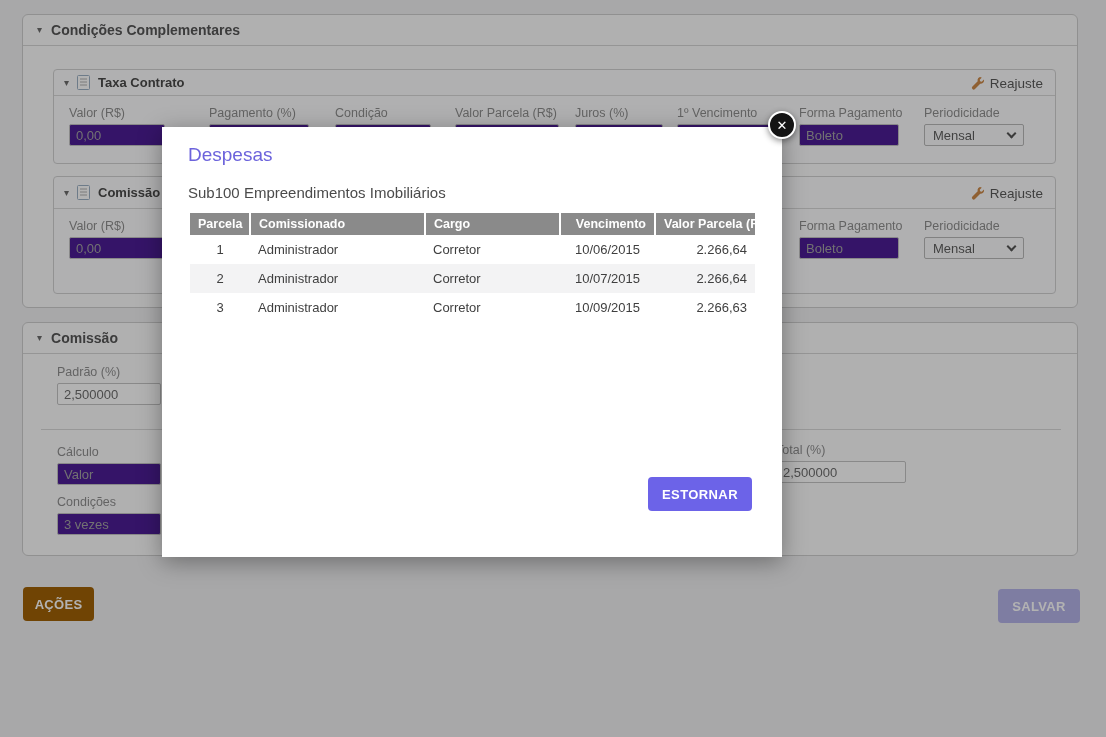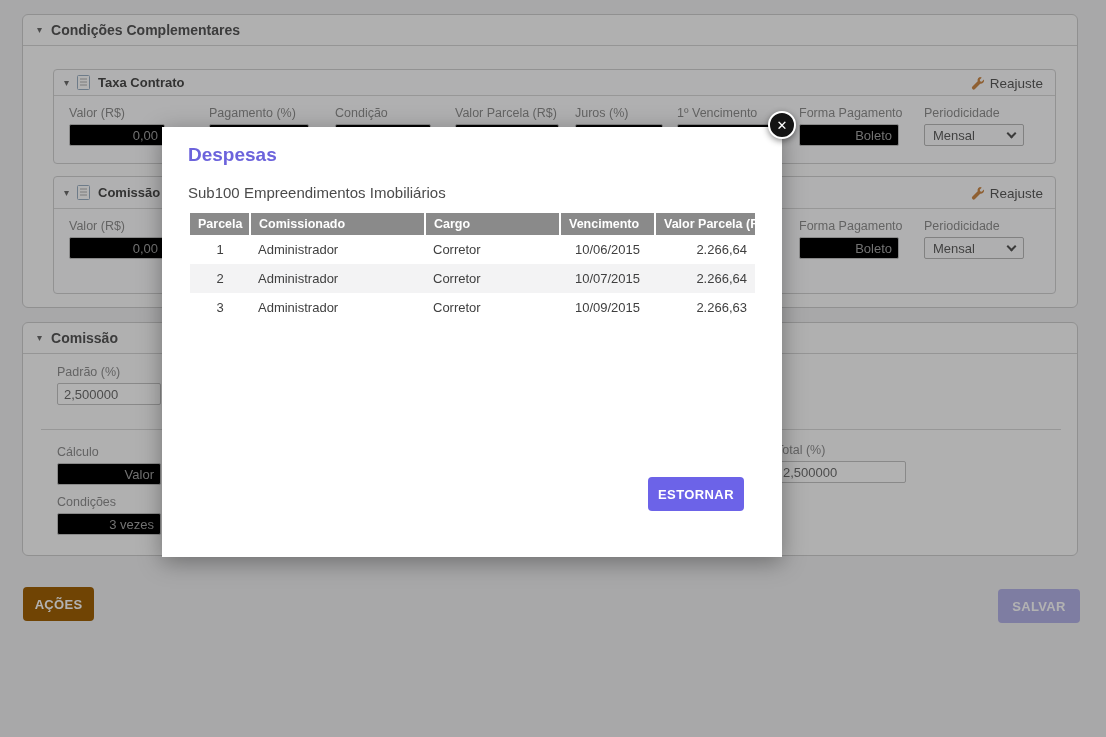--- a/index.html
+++ b/index.html
@@ -16,46 +16,46 @@
   .panel-hd { position:relative; height:26px; border-bottom:1px solid #d8d8d8; display:flex; align-items:center; padding:0 10px; gap:8px; }
   .panel-title { font-size:13px; color:#4a4a4a; font-weight:700; }
   .reajuste { position:absolute; right:12px; top:0; height:26px; display:flex; align-items:center; gap:5px; cursor:pointer; }
   .reajuste span { font-size:13.5px; color:#5a5a5a; }
   .panel2 .reajuste { height:32px; }
   .panel2 .panel-hd { height:32px; }
 
   .ffield { position:absolute; }
   .flabel { font-size:12.5px; color:#8f8f8f; display:block; margin-bottom:4px; white-space:nowrap; }
   .finput { width:100%; height:22px; border:1px solid #c4c4c4; border-radius:2px; background:#fff; padding:0 6px; font-size:13px; color:#6d6d6d; font-family:inherit; }
-  .finput.dis { background:#000000; color:#a4a4a4;text-align:right; }
+  .finput.dis { background:#4c1d95; color:#a4a4a4; }
   .fselect { width:100%; height:22px; border:1px solid #b9b9b9; border-radius:2px; background:#fbfbfc; display:flex; align-items:center; justify-content:space-between; padding:0 8px; font-size:13px; color:#5e5e5e; cursor:pointer; }
   .chev { width:7px; height:7px; border-right:2px solid #555; border-bottom:2px solid #555; transform:rotate(45deg); margin-top:-4px; }
 
   .hline { position:absolute; height:1px; background:#d9d9d9; }
 
   .btn { position:absolute; border:none; border-radius:4px; color:#fff; font-weight:700; font-family:inherit; font-size:13px; letter-spacing:.3px; cursor:pointer; }
   .btn-acoes { left:23px; top:587px; width:71px; height:34px; background:#a16207; }
   .btn-salvar { left:998px; top:589px; width:82px; height:34px; background:#b5b3e8; }
 
   
   .overlay { position:absolute; inset:0; background:rgba(0,0,0,.30); z-index:10; }
   .modal { position:absolute; left:162px; top:127px; width:620px; height:430px; background:#fff; z-index:20; box-shadow:0 5px 22px rgba(0,0,0,.35); }
-  .modal-title { position:absolute; left:26px; top:17px; font-size:19px; font-weight:700; color:#6c63dc; }
+  .modal-title { position:absolute; left:26px; top:17px; font-size:19px; font-weight:400; color:#6c63dc; }
   .modal-sub { position:absolute; left:26px; top:57px; font-size:15px; color:#4b4b4b; }
   .modal-close { position:absolute; top:-16px; right:-14px; width:28px; height:28px; border-radius:50%; background:#141414; border:2px solid #fff; box-shadow:0 2px 6px rgba(0,0,0,.45); color:#fff; display:flex; align-items:center; justify-content:center; font-size:13px; font-weight:700; cursor:pointer; z-index:21; }
 
   table.mtable { position:absolute; left:28px; top:86px; width:565px; border-collapse:collapse; table-layout:fixed; }
   .mtable th { background:#8a8a8a; color:#fff; font-size:12.5px; font-weight:700; padding:4px 8px; text-align:left; border-left:2px solid #fff; white-space:nowrap; overflow:hidden; }
   .mtable th:first-child { border-left:none; text-align:center; }
   .mtable td { font-size:13px; color:#3f3f3f; padding:7px 8px; }
   .mtable tr.even td { background:#f3f3f4; }
   .col-parcela { width:60px; } .col-comis { width:175px; } .col-cargo { width:135px; } .col-venc { width:95px; } .col-valor { width:100px; }
-  td.c { text-align:center; } td.r { text-align:right; } th.c { text-align:left; }
-
-  .btn-estornar { position:absolute; left:486px; top:350px; width:96px; height:34px; background:#6c63e8; border:none; border-radius:4px; color:#fff; font-weight:700; font-family:inherit; font-size:13px; letter-spacing:.4px; cursor:pointer; }
+  td.c { text-align:center; } td.r { text-align:right; } th.c { text-align:right; }
+
+  .btn-estornar { position:absolute; left:486px; top:350px; width:104px; height:34px; background:#6c63e8; border:none; border-radius:4px; color:#fff; font-weight:700; font-family:inherit; font-size:13px; letter-spacing:.4px; cursor:pointer; }
 
   .docicon { width:13px; height:15px; flex:none; }
   .wrench { width:15px; height:15px; flex:none; }
 </style>
 </head>
 <body>
 
 <div>
 
   <div class="container" style="top:14px;height:294px;">

